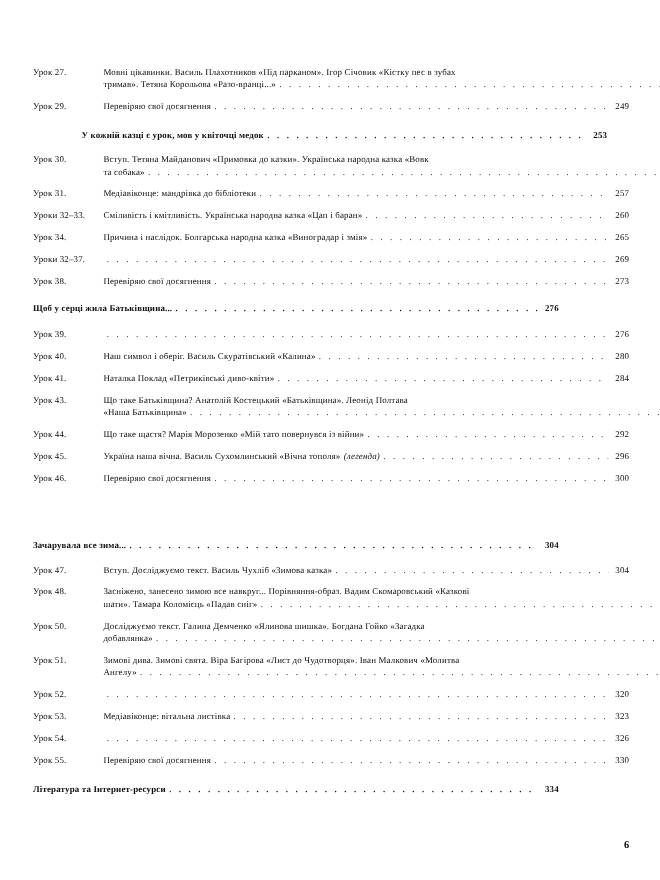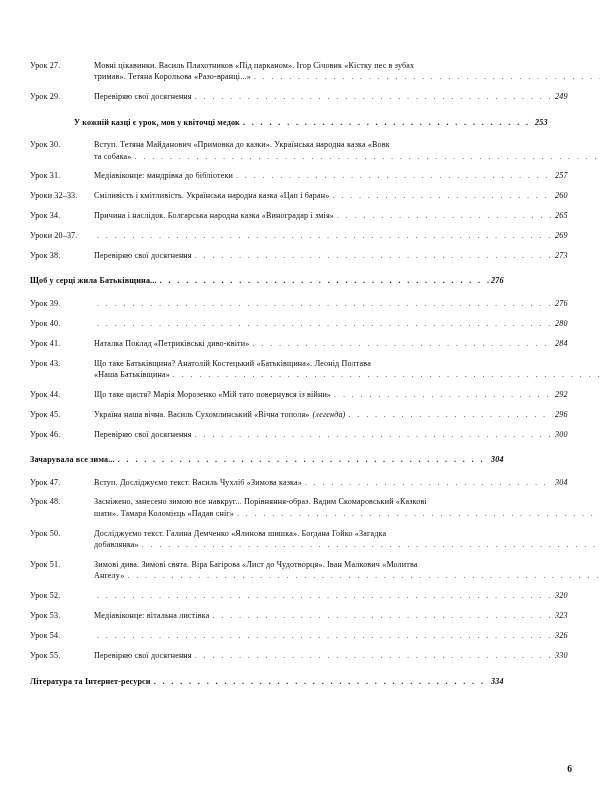--- a/index.html
+++ b/index.html
@@ -79,23 +79,23 @@
     flex: 1 1 auto;
     overflow: hidden;
     white-space: nowrap;
     margin: 0 2px 0 3px;
     letter-spacing: 2.4px;
     font-size: 8.1px;
     color: #111;
   }
   .line .pg {
     flex: 0 0 auto;
+    text-align: right;
     min-width: 17px;
     white-space: nowrap;
-    font-style: italic;
   }
 
   
   .cont {
     display: block;
     margin-left: 0;
   }
   .firstline {
     display: block;
     white-space: nowrap;
@@ -145,39 +145,40 @@
       <div class="entry" id="lesson-32-33"><span class="label">Уроки 32–33.</span><span class="body"><span class="line">
             <span class="txt">Сміливість і кмітливість. Українська народна казка «Цап і баран»</span>
             <span class="dots">. . . . . . . . . . . . . . . . . . . . . . . . . . . . . . . . . . . . . . . . . . . . . . . . . . . . . . . . . . . . . . . . . . . . . . . . . . . . . . . . . . . . . . . . . . . . . . . . . . . . . . . . . .</span>
             <span class="pg">260</span>
           </span></span></div>
       <div class="entry" id="lesson-34"><span class="label">Урок 34.</span><span class="body"><span class="line">
             <span class="txt">Причина і наслідок. Болгарська народна казка «Виноградар і змія»</span>
             <span class="dots">. . . . . . . . . . . . . . . . . . . . . . . . . . . . . . . . . . . . . . . . . . . . . . . . . . . . . . . . . . . . . . . . . . . . . . . . . . . . . . . . . . . . . . . . . . . . . . . . . . . . . . . . . .</span>
             <span class="pg">265</span>
           </span></span></div>
-      <div class="entry" id="lesson-36-37"><span class="label">Уроки 20–37.</span><span class="body"><span class="line">
+      <div class="entry" id="lesson-36-37"><span class="label">Уроки 32–37.</span><span class="body"><span class="line">
             <span class="dots">. . . . . . . . . . . . . . . . . . . . . . . . . . . . . . . . . . . . . . . . . . . . . . . . . . . . . . . . . . . . . . . . . . . . . . . . . . . . . . . . . . . . . . . . . . . . . . . . . . . . . . . . . .</span>
             <span class="pg">269</span>
           </span></span></div>
       <div class="entry" id="lesson-38"><span class="label">Урок 38.</span><span class="body"><span class="line">
             <span class="txt">Перевіряю свої досягнення</span>
             <span class="dots">. . . . . . . . . . . . . . . . . . . . . . . . . . . . . . . . . . . . . . . . . . . . . . . . . . . . . . . . . . . . . . . . . . . . . . . . . . . . . . . . . . . . . . . . . . . . . . . . . . . . . . . . . .</span>
             <span class="pg">273</span>
           </span></span></div>
       <div class="entry section" id="section-batkivshchyna"><span class="body" style="width: 478px;"><span class="line">
             <span class="txt">Щоб у серці жила Батьківщина...</span>
             <span class="dots">. . . . . . . . . . . . . . . . . . . . . . . . . . . . . . . . . . . . . . . . . . . . . . . . . . . . . . . . . . . . . . . . . . . . . . . . . . . . . . . . . . . . . . . . . . . . . . . . . . . . . . . . . .</span>
             <span class="pg">276</span>
           </span></span></div>
       <div class="entry" id="lesson-39"><span class="label">Урок 39.</span><span class="body"><span class="line">
             <span class="dots">. . . . . . . . . . . . . . . . . . . . . . . . . . . . . . . . . . . . . . . . . . . . . . . . . . . . . . . . . . . . . . . . . . . . . . . . . . . . . . . . . . . . . . . . . . . . . . . . . . . . . . . . . .</span>
             <span class="pg">276</span>
           </span></span></div>
       <div class="entry" id="lesson-40"><span class="label">Урок 40.</span><span class="body"><span class="line">
+            <span class="txt">Наш символ і оберіг. Василь Скуратівський «Калина»</span>
             <span class="dots">. . . . . . . . . . . . . . . . . . . . . . . . . . . . . . . . . . . . . . . . . . . . . . . . . . . . . . . . . . . . . . . . . . . . . . . . . . . . . . . . . . . . . . . . . . . . . . . . . . . . . . . . . .</span>
             <span class="pg">280</span>
           </span></span></div>
       <div class="entry" id="lesson-41"><span class="label">Урок 41.</span><span class="body"><span class="line">
             <span class="txt">Наталка Поклад «Петриківські диво-квіти»</span>
             <span class="dots">. . . . . . . . . . . . . . . . . . . . . . . . . . . . . . . . . . . . . . . . . . . . . . . . . . . . . . . . . . . . . . . . . . . . . . . . . . . . . . . . . . . . . . . . . . . . . . . . . . . . . . . . . .</span>
             <span class="pg">284</span>
           </span></span></div>
       <div class="entry" id="lesson-43"><span class="label">Урок 43.</span><span class="body"><span class="firstline">Що таке Батьківщина? Анатолій Костецький «Батьківщина». Леонід Полтава</span><span class="line cont"><span class="txt">«Наша Батьківщина»</span><span class="dots">. . . . . . . . . . . . . . . . . . . . . . . . . . . . . . . . . . . . . . . . . . . . . . . . . . . . . . . . . . . . . . . . . . . . . . . . . . . . . . . . . . . . . . . . . . . . . . . . . . . . . . . . . .</span></span></span></div>
       <div class="entry" id="lesson-44"><span class="label">Урок 44.</span><span class="body"><span class="line">
@@ -189,21 +190,21 @@
             <span class="txt">Україна наша    вічна. Василь Сухомлинський «Вічна тополя»</span>
             <span class="txt ital" style="margin-left: 3px;">(легенда)</span>
             <span class="dots">. . . . . . . . . . . . . . . . . . . . . . . . . . . . . . . . . . . . . . . . . . . . . . . . . . . . . . . . . . . . . . . . . . . . . . . . . . . . . . . . . . . . . . . . . . . . . . . . . . . . . . . . . .</span>
             <span class="pg">296</span>
           </span></span></div>
       <div class="entry" id="lesson-46"><span class="label">Урок 46.</span><span class="body"><span class="line">
             <span class="txt">Перевіряю свої досягнення</span>
             <span class="dots">. . . . . . . . . . . . . . . . . . . . . . . . . . . . . . . . . . . . . . . . . . . . . . . . . . . . . . . . . . . . . . . . . . . . . . . . . . . . . . . . . . . . . . . . . . . . . . . . . . . . . . . . . .</span>
             <span class="pg">300</span>
           </span></span></div>
-      <div class="entry section" id="section-zyma"><span class="body" style="width: 478px;"><span class="line">
+      <div class="entry section" id="section-zyma"><span class="body" style="width: 478px; margin-top: 36px;"><span class="line">
             <span class="txt">Зачарувала все зима...</span>
             <span class="dots">. . . . . . . . . . . . . . . . . . . . . . . . . . . . . . . . . . . . . . . . . . . . . . . . . . . . . . . . . . . . . . . . . . . . . . . . . . . . . . . . . . . . . . . . . . . . . . . . . . . . . . . . . .</span>
             <span class="pg">304</span>
           </span></span></div>
       <div class="entry" id="lesson-47"><span class="label">Урок 47.</span><span class="body"><span class="line">
             <span class="txt">Вступ. Досліджуємо текст. Василь Чухліб «Зимова казка»</span>
             <span class="dots">. . . . . . . . . . . . . . . . . . . . . . . . . . . . . . . . . . . . . . . . . . . . . . . . . . . . . . . . . . . . . . . . . . . . . . . . . . . . . . . . . . . . . . . . . . . . . . . . . . . . . . . . . .</span>
             <span class="pg">304</span>
           </span></span></div>
       <div class="entry" id="lesson-48"><span class="label">Урок 48.</span><span class="body"><span class="firstline">Засніжено, занесено зимою все навкруг... Порівняння-образ. Вадим Скомаровський «Казкові</span><span class="line cont"><span class="txt">шати». Тамара Коломієць «Падав сніг»</span><span class="dots">. . . . . . . . . . . . . . . . . . . . . . . . . . . . . . . . . . . . . . . . . . . . . . . . . . . . . . . . . . . . . . . . . . . . . . . . . . . . . . . . . . . . . . . . . . . . . . . . . . . . . . . . . .</span></span></span></div>

